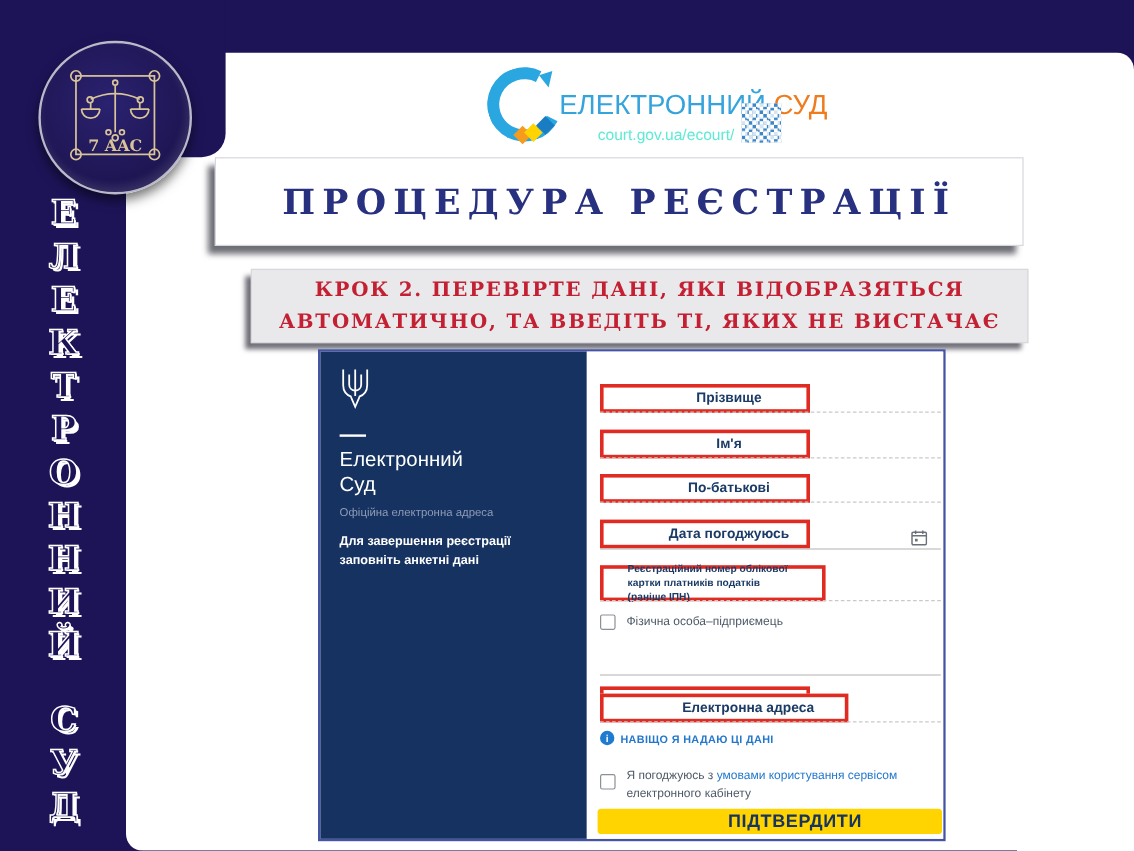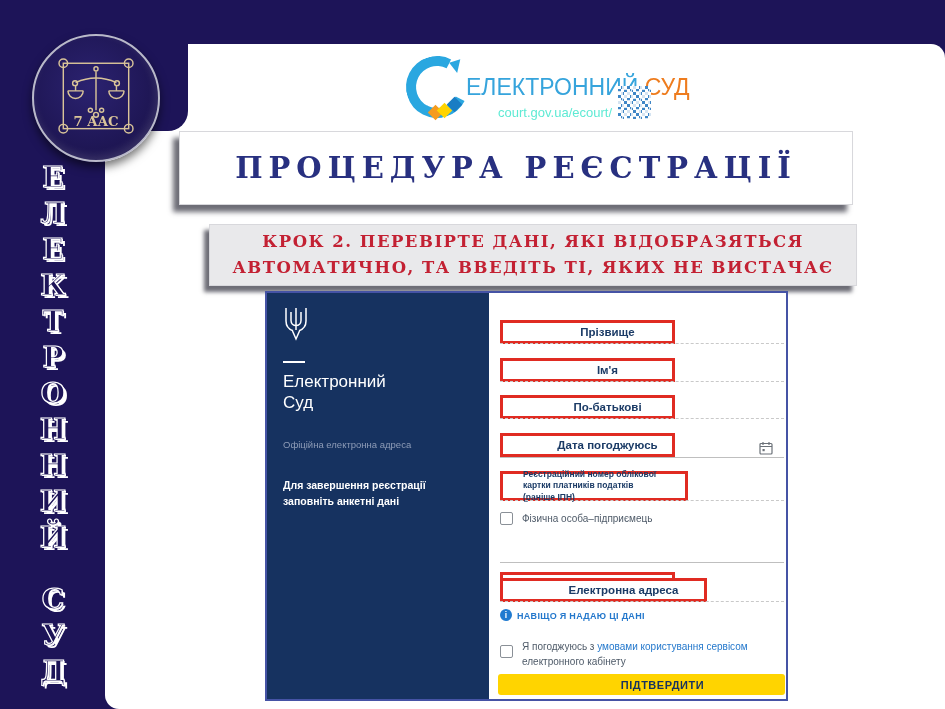--- a/index.html
+++ b/index.html
@@ -63,40 +63,40 @@
   .step-banner .s{font-family:"DejaVu Serif",serif;font-weight:bold;font-size:16.5px;
       letter-spacing:1.5px;color:#c32133;line-height:1.55;white-space:nowrap;}
 
   
   .form-shot{position:absolute;left:265px;top:291px;width:523px;height:410px;
       border:2px solid #4553a5;background:#ffffff;box-sizing:border-box;display:flex;}
   .form-left{width:222px;background:#163260;box-sizing:border-box;
       padding:13px 16px;color:#ffffff;}
   .form-left .dash{width:22px;height:2px;background:#ffffff;margin:11px 0 8px;}
   .fl-title{font-size:17px;line-height:1.25;font-weight:400;}
-  .fl-sub{font-size:9.5px;color:#8e9cb7;margin-top:25px;}
-  .fl-instr{font-size:10.5px;font-weight:bold;margin-top:27px;line-height:1.55;width:180px;}
+  .fl-sub{font-size:9.5px;color:#8e9cb7;margin-top:7px;}
+  .fl-instr{font-size:10.5px;font-weight:bold;margin-top:10px;line-height:1.55;width:180px;}
   .form-right{position:relative;flex:1;background:#ffffff;}
 
   .rbox{position:absolute;border:3px solid #e02b22;background:#ffffff;box-sizing:border-box;
         display:flex;align-items:center;justify-content:center;
         color:#1b3b66;font-weight:bold;font-size:11.5px;padding-left:40px;}
   .uline{position:absolute;left:11px;right:2px;border-bottom:1px dashed #c9c9c9;}
   .uline.solid{border-bottom:1px solid #bfbfbf;}
   .chk{position:absolute;width:13px;height:13px;border:1.5px solid #8a9097;border-radius:2px;
        background:#fff;box-sizing:border-box;}
   .small-label{position:absolute;font-size:10px;color:#4e5a68;}
   .info-dot{position:absolute;width:12px;height:12px;border-radius:50%;background:#1f7ad0;
        color:#fff;font-size:8.5px;font-weight:bold;text-align:center;line-height:12px;}
   .info-dot::after{content:"i";}
   .why-link{position:absolute;font-size:9px;font-weight:bold;color:#2478cc;letter-spacing:.3px;}
   .agree-text{position:absolute;font-size:10px;color:#4e5a68;line-height:1.45;width:250px;}
   .agree-text .lnk{color:#2478cc;}
   .submit-btn{position:absolute;background:#ffd400;border:none;border-radius:3px;
-       color:#17335f;font-weight:bold;font-size:11px;letter-spacing:.5px;
+       color:#17335f;font-weight:bold;font-size:15px;letter-spacing:.5px;
        display:flex;align-items:center;justify-content:center;cursor:pointer;
        font-family:"Liberation Sans",sans-serif;padding-left:48px;}
 </style>
 </head>
 <body>
 
 <div class="slide">
 
   <div class="white-panel"></div>
   <div class="corner-block"></div>

